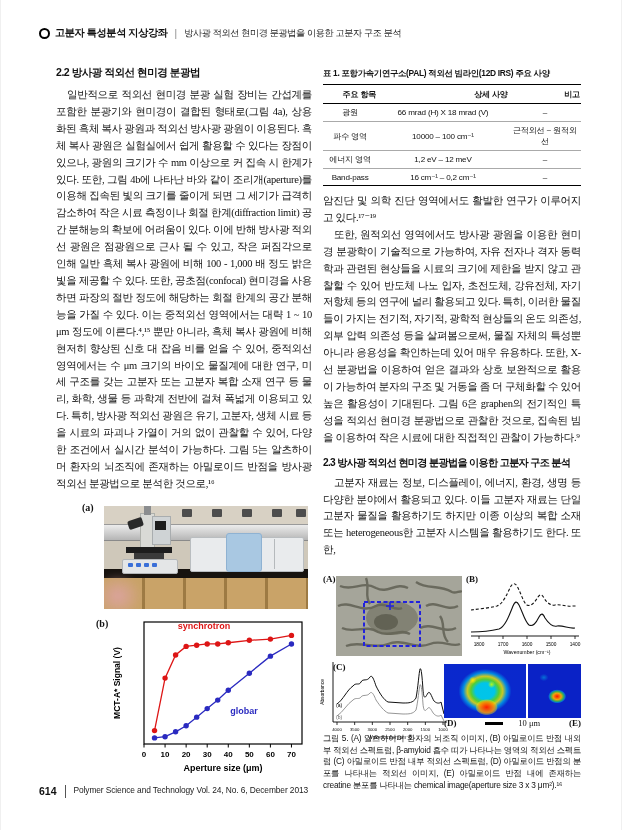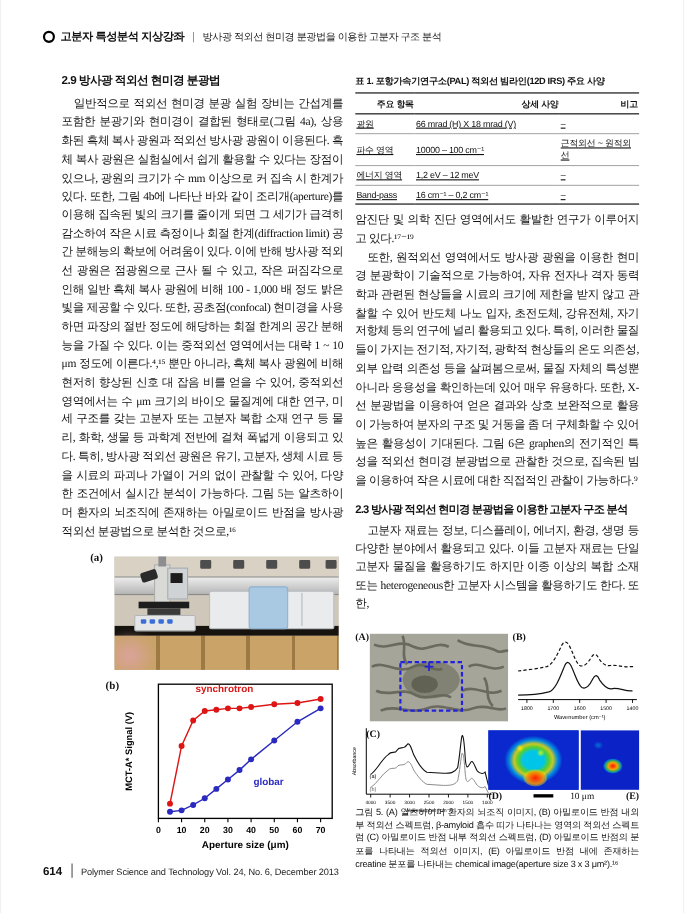--- a/index.html
+++ b/index.html
@@ -21,21 +21,21 @@
   .sec-head{font-family:"Liberation Sans","DejaVu Sans",sans-serif;font-weight:bold;
     font-size:10.6px;letter-spacing:-0.5px;margin:0 0 7px 0;white-space:nowrap;}
   .body-p{font-size:10.5px;line-height:16.9px;text-align:justify;letter-spacing:-0.3px;margin:0;}
   .ind{text-indent:11px;}
   
   .tbl-title{font-family:"Liberation Sans","DejaVu Sans",sans-serif;font-weight:bold;
     font-size:8.4px;letter-spacing:-0.3px;margin:2px 0 5px 0;}
   table.spec{width:100%;border-collapse:collapse;font-family:"Liberation Sans","DejaVu Sans",sans-serif;
     font-size:8.1px;letter-spacing:-0.2px;border-top:1.6px solid #000;border-bottom:1.6px solid #000;}
   table.spec th{border-bottom:1px solid #000;padding:3.5px 1px;font-weight:bold;text-align:right;}
-  table.spec td{border-bottom:0.6px solid #aaa;padding:3px 1px;text-align:left;text-decoration:underline;}
+  table.spec td{border-bottom:0.6px solid #aaa;padding:3px 1px;text-align:center;}
   table.spec tr:last-child td{border-bottom:none;}
   .pre{white-space:pre-line;text-align:left;padding-left:2px;}
   
   .fig4{position:relative;height:284px;margin-top:9px;}
   .fig-lab{position:absolute;font-weight:bold;font-size:10px;font-family:"Liberation Serif",serif;}
   .photo{position:absolute;left:48px;top:4px;width:204px;height:103px;background:#cfc8ba;overflow:hidden;}
   .ph{position:absolute;}
   .wall-top{left:0;top:0;width:204px;height:18px;background:#d8d1c4;}
   .rail{left:0;top:18px;width:204px;height:15px;background:linear-gradient(#ececec,#b5b5b5);border-top:1px solid #9a9a9a;border-bottom:1px solid #8a8a8a;}
   .outlet{top:3px;width:10px;height:8px;background:#4d4d4d;border-radius:1px;}
@@ -51,21 +51,21 @@
   .mic-scr{left:51px;top:15px;width:11px;height:9px;background:#1c1c1c;}
   .mic-stage{left:22px;top:41px;width:46px;height:6px;background:#1d1d1d;}
   .mic-sub{left:30px;top:47px;width:30px;height:6px;background:#3a3a3a;}
   .mic-base{left:18px;top:53px;width:54px;height:13px;background:#e4e6e7;border:1px solid #b3b6b8;border-radius:2px;}
   .mic-btn{top:57px;width:5px;height:4px;background:#3a6fd8;border-radius:1px;}
   .pink-blur{left:-10px;top:68px;width:48px;height:44px;background:radial-gradient(closest-side,#dba39e,rgba(219,163,158,0));filter:blur(3px);}
   .chart4b{position:absolute;left:52px;top:112px;}
   
   .fig-caption{font-family:"Liberation Sans","DejaVu Sans",sans-serif;font-size:8.3px;line-height:11.6px;
     text-align:justify;letter-spacing:-0.2px;color:#111;margin-top:3px;}
-  .footer{position:absolute;left:38px;top:785px;right:34px;display:flex;align-items:center;gap:8px;
+  .footer{position:absolute;left:38px;top:785px;right:34px;display:flex;gap:8px;
     font-family:"Liberation Sans","DejaVu Sans",sans-serif;}
   .page-num{font-weight:bold;font-size:10.5px;}
   .foot-bar{width:1px;height:13px;background:#555;}
   .journal{font-size:8.4px;color:#222;letter-spacing:-0.1px;}
   
   .fig5{position:relative;height:160px;margin-top:11px;}
   .f5lab{position:absolute;font-weight:bold;font-size:9px;font-family:"Liberation Serif",serif;}
   .heat{position:absolute;top:94px;height:54px;overflow:hidden;}
   .heat-d{left:121px;width:82px;
     background:
@@ -90,21 +90,21 @@
 <div class="page">
 
   <div class="header">
     <span class="hdr-icon"></span>
     <span class="series-title">고분자 특성분석 지상강좌</span>
     <span class="hdr-div">|</span>
     <span class="article-title">방사광 적외선 현미경 분광법을 이용한 고분자 구조 분석</span>
   </div>
 
   <div class="col-left">
-    <h3 class="sec-head">2.9 방사광 적외선 현미경 분광법</h3>
+    <h3 class="sec-head">2.2 방사광 적외선 현미경 분광법</h3>
     <p class="body-p ind">일반적으로 적외선 현미경 분광 실험 장비는 간섭계를 포함한 분광기와 현미경이 결합된 형태로(그림 4a), 상용화된 흑체 복사 광원과 적외선 방사광 광원이 이용된다. 흑체 복사 광원은 실험실에서 쉽게 활용할 수 있다는 장점이 있으나, 광원의 크기가 수 mm 이상으로 커 집속 시 한계가 있다. 또한, 그림 4b에 나타난 바와 같이 조리개(aperture)를 이용해 집속된 빛의 크기를 줄이게 되면 그 세기가 급격히 감소하여 작은 시료 측정이나 회절 한계(diffraction limit) 공간 분해능의 확보에 어려움이 있다. 이에 반해 방사광 적외선 광원은 점광원으로 근사 될 수 있고, 작은 퍼짐각으로 인해 일반 흑체 복사 광원에 비해 100 - 1,000 배 정도 밝은 빛을 제공할 수 있다. 또한, 공초점(confocal) 현미경을 사용하면 파장의 절반 정도에 해당하는 회절 한계의 공간 분해능을 가질 수 있다. 이는 중적외선 영역에서는 대략 1 ~ 10 μm 정도에 이른다.⁴,¹⁵ 뿐만 아니라, 흑체 복사 광원에 비해 현저히 향상된 신호 대 잡음 비를 얻을 수 있어, 중적외선 영역에서는 수 μm 크기의 바이오 물질계에 대한 연구, 미세 구조를 갖는 고분자 또는 고분자 복합 소재 연구 등 물리, 화학, 생물 등 과학계 전반에 걸쳐 폭넓게 이용되고 있다. 특히, 방사광 적외선 광원은 유기, 고분자, 생체 시료 등을 시료의 파괴나 가열이 거의 없이 관찰할 수 있어, 다양한 조건에서 실시간 분석이 가능하다. 그림 5는 알츠하이머 환자의 뇌조직에 존재하는 아밀로이드 반점을 방사광 적외선 분광법으로 분석한 것으로,¹⁶</p>
 
     <div class="fig4">
       <span class="fig-lab" style="left:26px;top:0;">(a)</span>
 
       <div class="photo">
         <div class="ph wall-top"></div>
         <div class="ph rail"></div>
         <div class="ph outlet" style="left:78px;"></div>
         <div class="ph outlet" style="left:108px;"></div>

